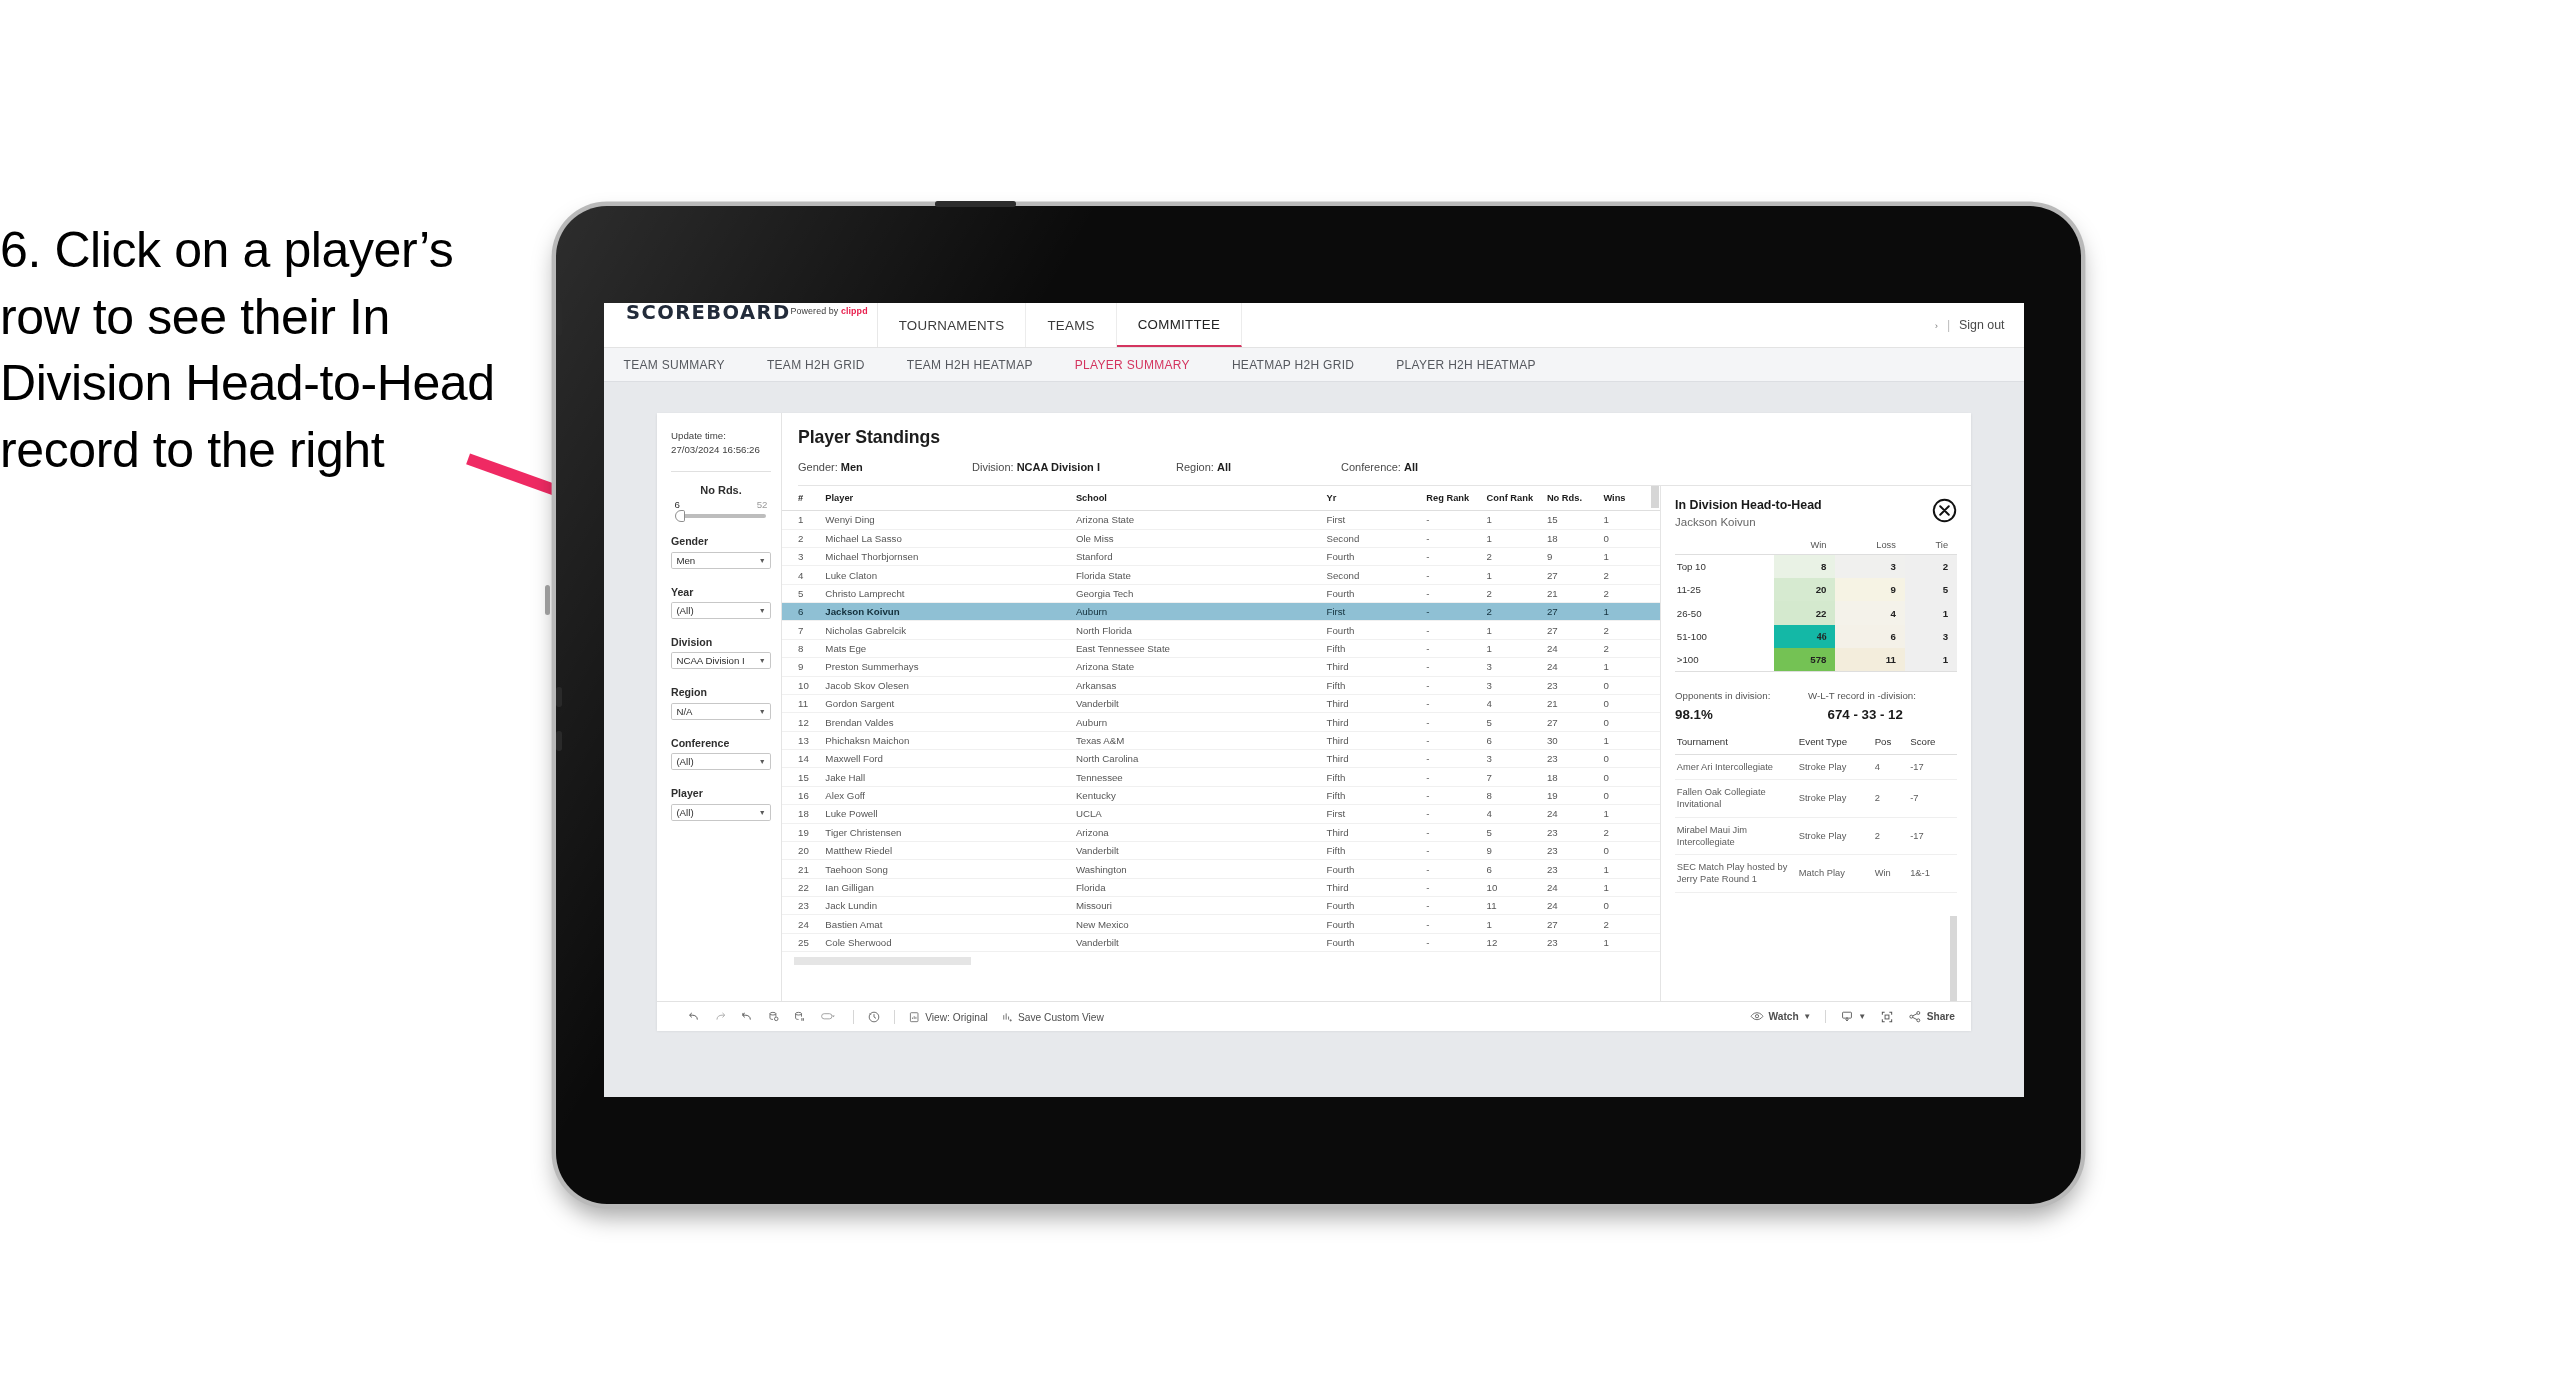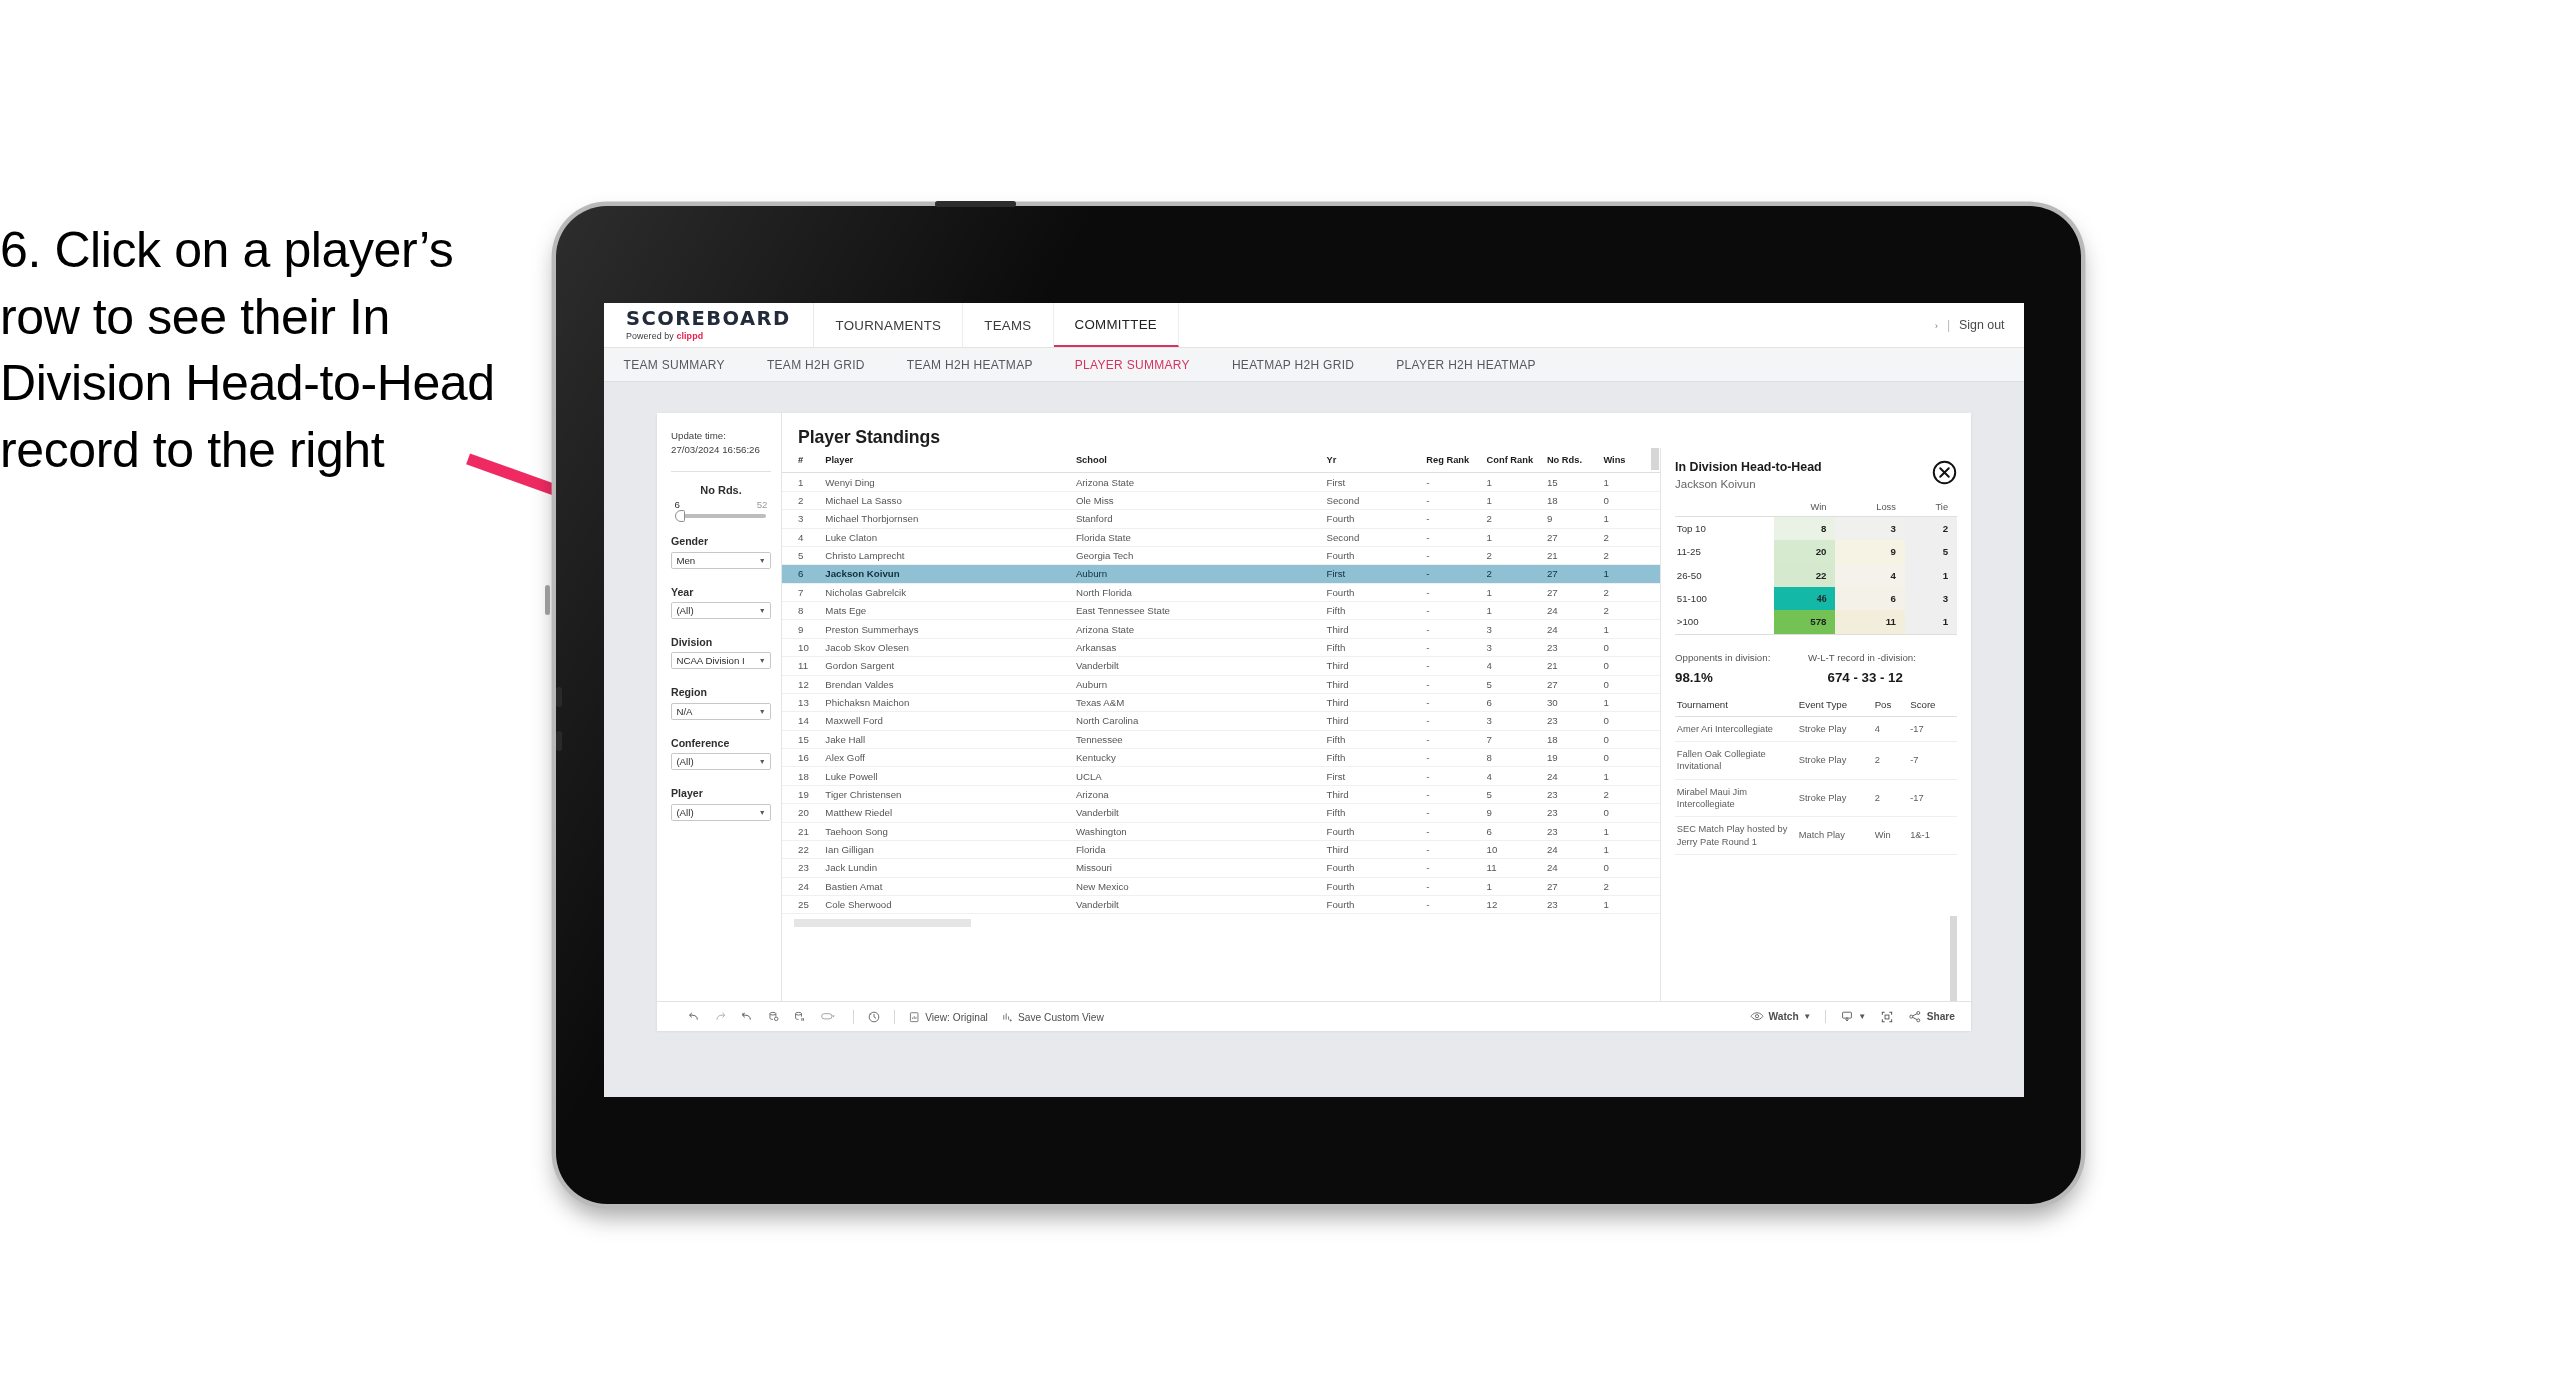--- a/index.html
+++ b/index.html
@@ -37,22 +37,22 @@
   #screen {
     position: absolute; left: 604px; top: 303px; width: 1420px; height: 794px;
     background: #e7e9ec; overflow: hidden;
   }
 
   
   .topbar {
     height: 45px; background: #fff; display: flex; align-items: center;
     border-bottom: 0.9px solid #e3e3e3; position: relative;
   }
-  .brand { padding-left: 22px; padding-right: 23px; border-right: 0.9px solid #e8e8e8; height: 100%;
-           display:flex; flex-direction:column; justify-content:center; }
+  .brand { padding-left: 22px; padding-right: 9px; border-right: 0.9px solid #e8e8e8; height: 100%;
+           display:flex; flex-direction:row; justify-content:center; }
   .brand-title { font-size: 19.5px; font-weight: 800; letter-spacing: 1.4px; color: #222b3a;
                  font-family: "DejaVu Sans", sans-serif; line-height: 1; }
   .brand-sub { font-size: 8.9px; color: #3a3a3a; margin-top: 2.7px; letter-spacing: 0.1px; }
   .brand-sub b { color: #e8204e; font-weight: 700; }
   .nav-main { display: flex; height: 100%; }
   .nav-main a {
     display:flex; align-items:center; padding: 0 21px; height:100%;
     font-size: 13.3px; color: #3b3b3b; letter-spacing: 0.3px; text-decoration:none;
     border-right: 0.9px solid #ececec;
   }
@@ -284,20 +284,26 @@
             <div class="fselect">
               <span class="val">(All)</span>
               <span class="carat">▼</span>
             </div>
           </div>
         </div>
 
         <div class="standings">
           <div class="st-head">
             <div class="st-title">Player Standings</div>
+            <div class="st-meta">
+              <span class="m m1"><span>Gender: </span><b>Men</b></span>
+              <span class="m m2"><span>Division: </span><b>NCAA Division I</b></span>
+              <span class="m m3"><span>Region: </span><b>All</b></span>
+              <span class="m"><span>Conference: </span><b>All</b></span>
+            </div>
           </div>
 
           <div class="st-main">
             <div class="table-wrap" style="position:relative;">
               <table class="ptable">
                 <thead>
                   <tr>
                     <th class="c-num">#</th>
                     <th class="c-player">Player</th>
                     <th class="c-school">School</th>

